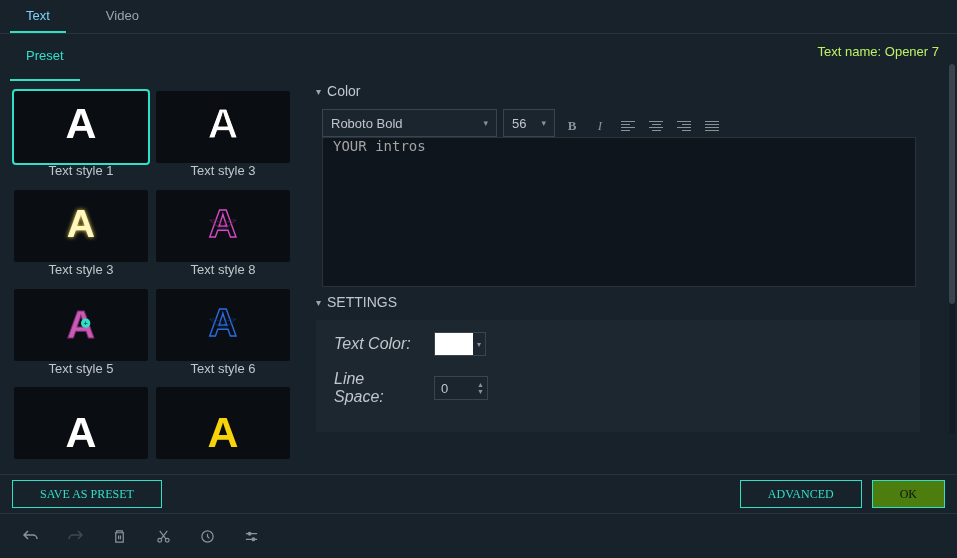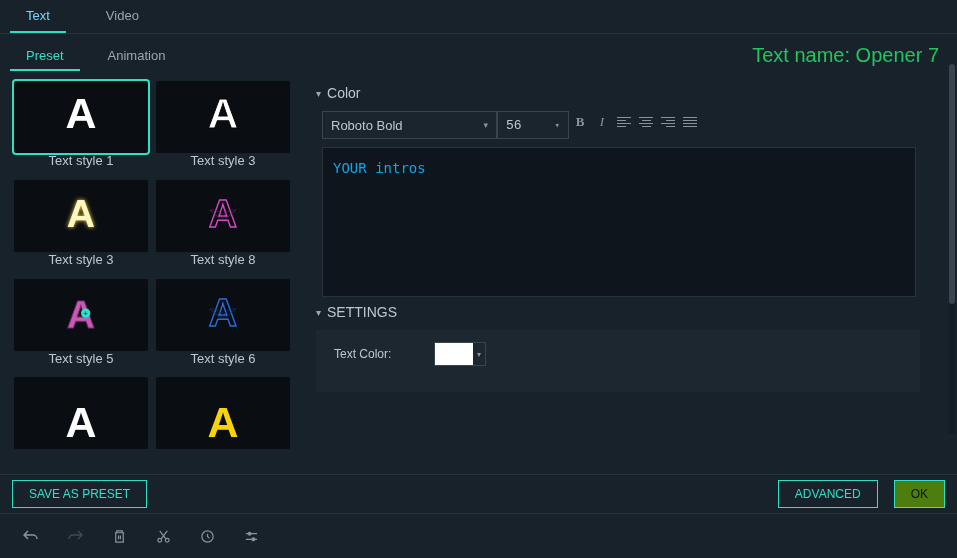--- a/index.html
+++ b/index.html
@@ -31,21 +31,21 @@
   display: flex;
   height: 438px;
 }
 .left-panel { width: 300px; }
 .sub-tabs {
   display: flex;
   padding: 10px 10px 0;
   gap: 12px;
 }
 .sub-tab {
-  padding: 4px 16px 6px;
+  padding: 4px 16px 16px;
   color: #9da5ae;
   cursor: pointer;
 }
 .sub-tab.active {
   color: #2fe0c8;
   border-bottom: 2px solid #2fe0c8;
 }
 .presets {
   display: grid;
   grid-template-columns: 134px 134px;
@@ -68,52 +68,52 @@
 .thumb svg { width: 56px; height: 56px; }
 .preset-label { display: block; color: #c0c6cc; }
 
 .right-panel {
   flex: 1;
   padding: 10px 18px 0 16px;
   position: relative;
 }
 .text-name {
   text-align: right;
-  color: #22c55e;
-  margin-bottom: 18px;
-  font-size: 20px;
+  color: #bef264;
+  margin-bottom: 24px;
+  font-size: 13px;
 }
 .section-head {
   display: flex;
   align-items: center;
   gap: 6px;
   color: #c0c6cc;
   margin: 4px 0 10px;
   font-size: 14px;
 }
 .chev { font-size: 10px; color: #9da5ae; }
 .font-row {
   display: flex;
-  align-items: flex-start;
-  margin-bottom: 8px;
+  align-items: flex-end;
+  gap: 6px;
   padding-left: 6px;
 }
 .dropdown {
   background: #1b252e;
   border: 1px solid #3a444e;
   height: 28px;
   display: flex;
   align-items: center;
   justify-content: space-between;
   padding: 0 8px;
   color: #c0c6cc;
   cursor: pointer;
 }
 .dd-font { width: 175px; }
-.dd-size { width: 72px; font-family: Liberation Mono, monospace; }
+.dd-size { width: 52px; }
 .dcaret { font-size: 9px; color: #8a929a; }
 .tool-btn {
   width: 22px; height: 22px;
   display: flex;
   align-items: center;
   justify-content: center;
   cursor: pointer;
   color: #8a929a;
 }
 .tool-btn.bold { font-weight: bold; font-family: serif; }
@@ -121,40 +121,40 @@
 .align-icon { display:flex; flex-direction:column; gap:2px; }
 .align-icon span { display:block; height:1px; background:#8a929a; }
 .al-l span:nth-child(1){width:14px}.al-l span:nth-child(2){width:9px}.al-l span:nth-child(3){width:14px}.al-l span:nth-child(4){width:9px}
 .al-c span{width:14px}.al-c span:nth-child(2),.al-c span:nth-child(4){width:9px;margin:0 auto}
 .al-r span{width:14px;margin-left:auto}.al-r span:nth-child(2),.al-r span:nth-child(4){width:9px}
 .al-j span{width:14px}
 .text-box {
   width: 594px; height: 150px;
   background: #0e151c;
   border: 1px solid #2a333c;
-  color: #0ea5e9;
-  padding: 12px 10px;
+  color: #a3a3a3;
+  padding: 0 10px;
   font-size: 14px;
   resize: none;
   outline: none;
   margin-left: 6px;
 }
 .settings {
   background: #1d2730;
   margin: 10px 0 0 0;
   padding: 12px 18px;
   width: 604px;
 }
 .set-row {
   display: flex;
   align-items: center;
   gap: 20px;
   margin-bottom: 14px;
 }
-.set-label { width: 80px; color: #c0c6cc; font-size: 12px; }
+.set-label { width: 80px; color: #c0c6cc; font-size: 16px; font-style: italic; }
 .color-swatch {
   width: 52px; height: 24px;
   border: 1px solid #3a444e;
   display: flex;
   align-items: center;
 }
 .swatch-fill { width: 38px; height: 100%; background: #fff; }
 .swatch-arrow { flex:1; text-align:center; font-size:8px; color:#8a929a; }
 .num-input {
   width: 54px; height: 24px;
@@ -187,31 +187,32 @@
   height: 40px;
   border-top: 1px solid #2a333c;
   border-bottom: 1px solid #2a333c;
   display: flex;
   align-items: center;
   justify-content: space-between;
   padding: 0 12px;
 }
 .btn {
   height: 28px;
-  padding: 0 16px;
+  padding: 0 27px;
   border: 1px solid #2fe0c8;
   color: #2fe0c8;
   background: transparent;
   display: flex;
   align-items: center;
   cursor: pointer;
   font-size: 12px;
+  font-family: Liberation Serif, serif;
 }
 .btn.primary { background: #4d7c0f; color: #0a1218; }
-.footer-right { display:flex; gap:16px; }
+.footer-right { display:flex; gap:10px; }
 
 .toolbar {
   position: absolute;
   left: 0; right: 0; bottom: 0;
   height: 44px;
   display: flex;
   align-items: center;
   gap: 26px;
   padding: 0 22px;
 }
@@ -230,21 +231,20 @@
 
 <div class="top-tabs">
   <div class="top-tab active">Text</div>
   <div class="top-tab">Video</div>
 </div>
 
 <div class="main-area">
   <div class="left-panel">
     <div class="sub-tabs">
       <div class="sub-tab active">Preset</div>
-      <div class="sub-tab">Animation</div>
     </div>
     <div class="presets">
       <div class="preset">
         <div class="thumb selected">
             <svg viewBox="0 0 60 60">
               <text x="30" y="42" text-anchor="middle" font-size="46" font-weight="900" fill="#fff" font-family="Arial">A</text>
             </svg>
           </div>
         <span class="preset-label">Text style 1</span>
       </div>
@@ -378,20 +378,30 @@
     </div>
 
     <div class="settings">
       <div class="set-row">
         <div class="set-label">Text Color:</div>
         <div class="color-swatch">
           <div class="swatch-fill" style="background:#ffffff"></div>
           <div class="swatch-arrow">▾</div>
         </div>
       </div>
+      <div class="set-row">
+        <div class="set-label">Line Space:</div>
+        <div class="num-input">
+          <span>0</span>
+          <div class="spinners">
+              <span>▲</span>
+              <span>▼</span>
+            </div>
+        </div>
+      </div>
     </div>
 
     <div class="scroll-track">
         <div class="scroll-thumb"></div>
       </div>
   </div>
 </div>
 
 <div class="footer">
   <div class="btn">SAVE AS PRESET</div>

